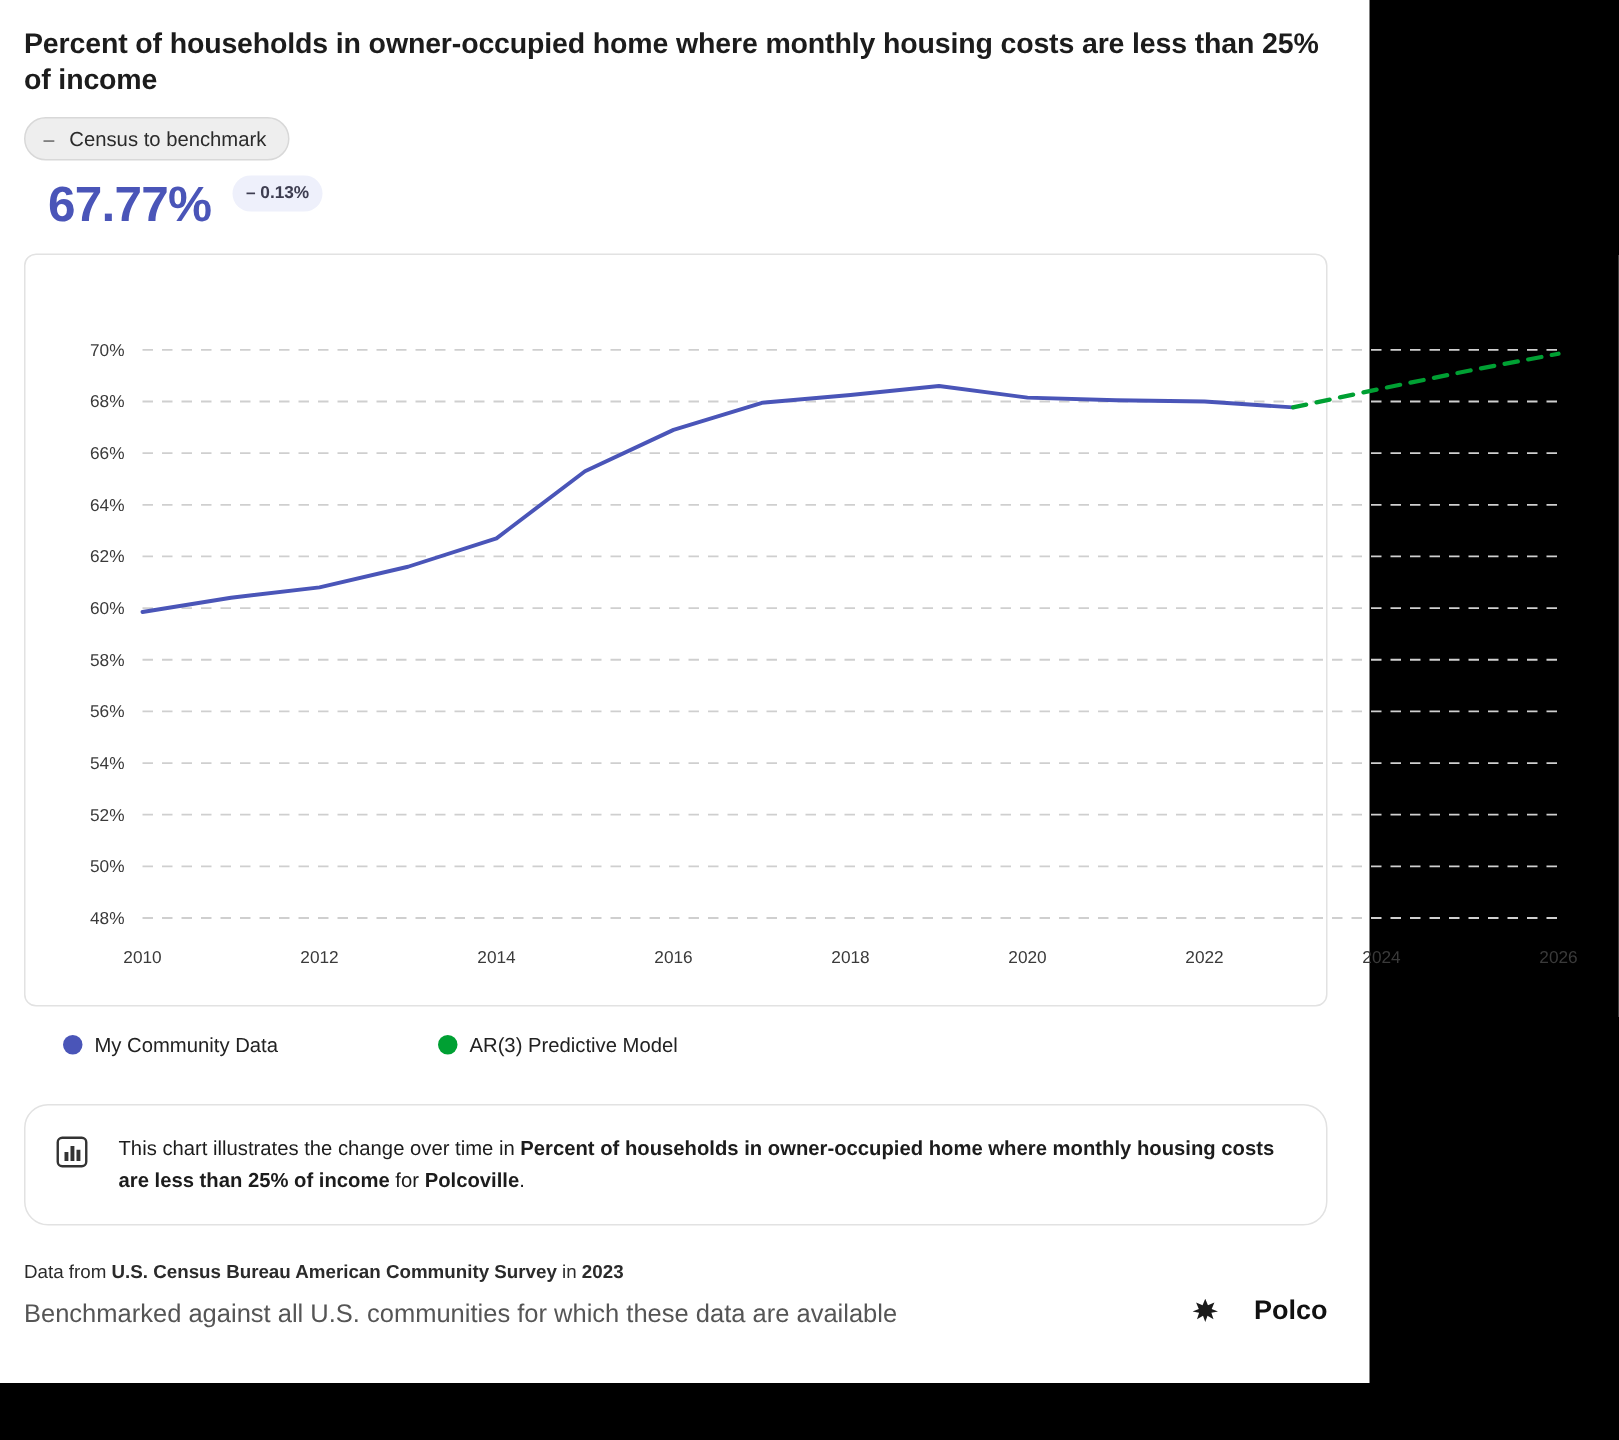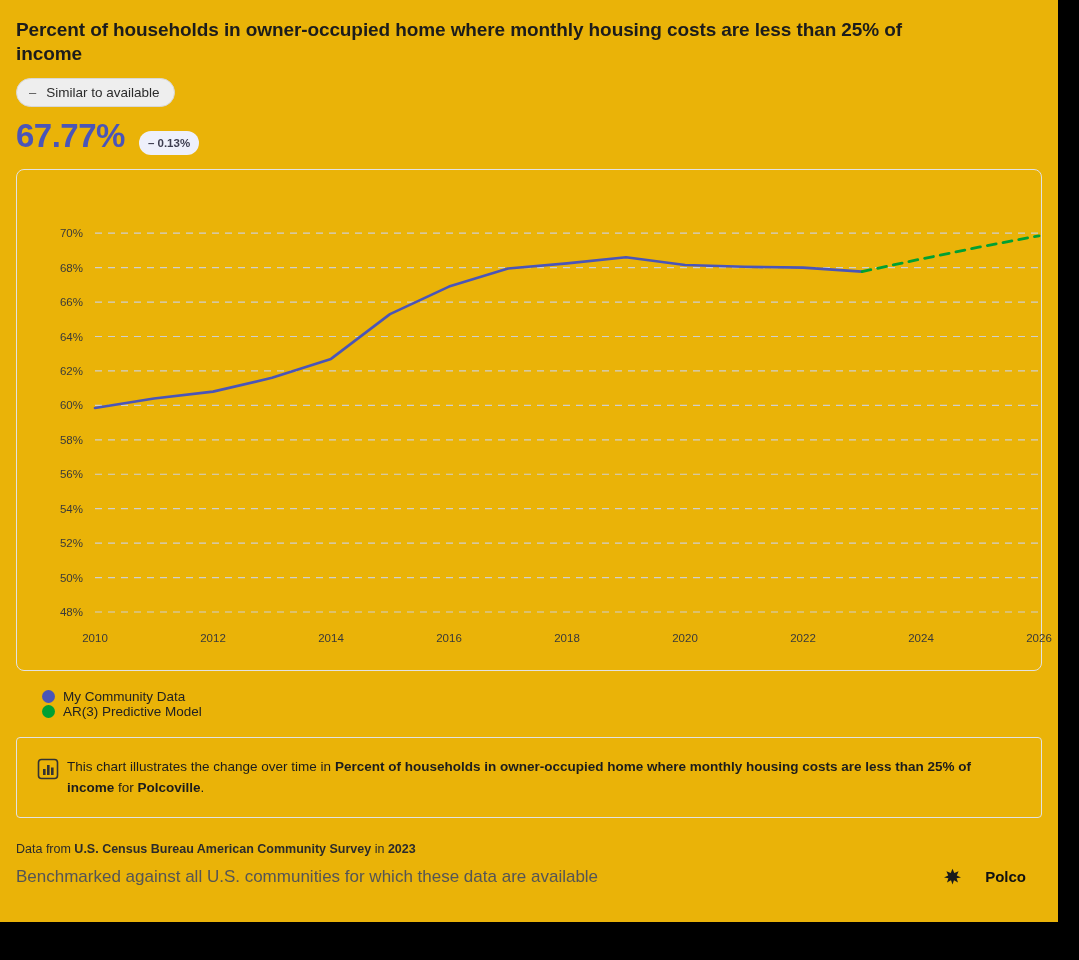--- a/index.html
+++ b/index.html
@@ -7,25 +7,25 @@
     padding: 0;
     background: #000000;
   }
   body {
     width: 1079px;
     height: 960px;
     font-family: "Liberation Sans", sans-serif;
     overflow: hidden;
   }
   .page {
-    width: 1058px;
+    width: 913px;
     height: 922px;
-    background: #eab308;
+    background: #ffffff;
     box-sizing: border-box;
-    padding: 16px 16px 0 16px;
+    padding: 16px 28px 0 16px;
     position: relative;
   }
   .title {
     font-size: 19px;
     font-weight: bold;
     color: #1c1c1c;
     line-height: 1.25;
     margin: 2px 0 0 0;
     max-width: 930px;
     letter-spacing: -0.1px;
@@ -41,23 +41,24 @@
     margin-top: 12px;
     font-size: 13.5px;
     color: #2b2b2b;
   }
   .pill-dash {
     font-size: 13px;
     color: #555;
   }
   .value-row {
     display: flex;
-    align-items: flex-end;
+    align-items: flex-start;
     gap: 14px;
     margin-top: 10px;
+    margin-left: 16px;
   }
   .big-value {
     font-size: 33px;
     font-weight: bold;
     color: #4a55b8;
     letter-spacing: -0.5px;
   }
   .delta-chip {
     background: #eef0fb;
     color: #3d3d50;
@@ -80,41 +81,40 @@
   .chart-area {
     position: absolute;
     inset: 0;
   }
   .legend {
     display: flex;
     margin-top: 18px;
     padding-left: 26px;
     font-size: 13.5px;
     color: #222;
-    flex-direction: column;
   }
   .legend-item {
     display: flex;
     align-items: center;
     gap: 8px;
     width: 250px;
   }
   .legend-dot {
     width: 13px;
     height: 13px;
     border-radius: 50%;
     display: inline-block;
   }
   .note-card {
-    margin-top: 18px;
+    margin-top: 32px;
     border: 1px solid #e2e2e2;
-    border-radius: 4px;
+    border-radius: 16px;
     padding: 18px 20px;
     display: flex;
-    gap: 8px;
+    gap: 20px;
     align-items: flex-start;
     box-sizing: border-box;
   }
   .note-icon {
     flex: 0 0 auto;
     width: 22px;
     height: 22px;
     margin-top: 2px;
     color: #333;
   }
@@ -132,26 +132,26 @@
     font-size: 12.5px;
     color: #2b2b2b;
   }
   .footer-line2 {
     font-size: 17px;
     color: #555;
     margin-top: 11px;
   }
   .logo {
     position: absolute;
-    right: 16px;
+    right: 0;
     bottom: 2px;
     display: flex;
     align-items: center;
     gap: 24px;
-    font-size: 15px;
+    font-size: 18px;
     font-weight: bold;
     color: #111;
   }
   .tick-label {
     font-size: 11.5px;
     fill: #3a3a3a;
   }
   .x-label {
     font-size: 11.5px;
     fill: #3a3a3a;
@@ -159,21 +159,21 @@
 </style>
 </head>
 <body>
 
 <div class="page">
 
   <div class="title">Percent of households in owner-occupied home where monthly housing costs are less than 25% of income</div>
 
   <div class="benchmark-pill">
     <span class="pill-dash">–</span>
-    <span>Similar to available</span>
+    <span>Census to benchmark</span>
   </div>
 
   <div class="value-row">
     <div class="big-value">67.77%</div>
     <div class="delta-chip">– 0.13%</div>
   </div>
 
   <div class="chart-card">
     <svg class="chart-area" viewBox="0 0 1047 502" width="1047" height="502">
       <g id="gridlines">

